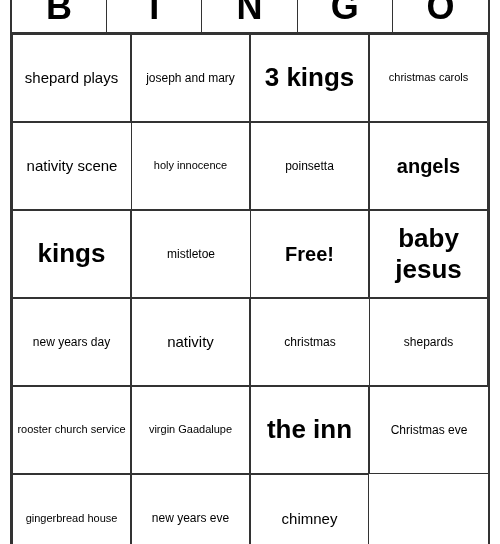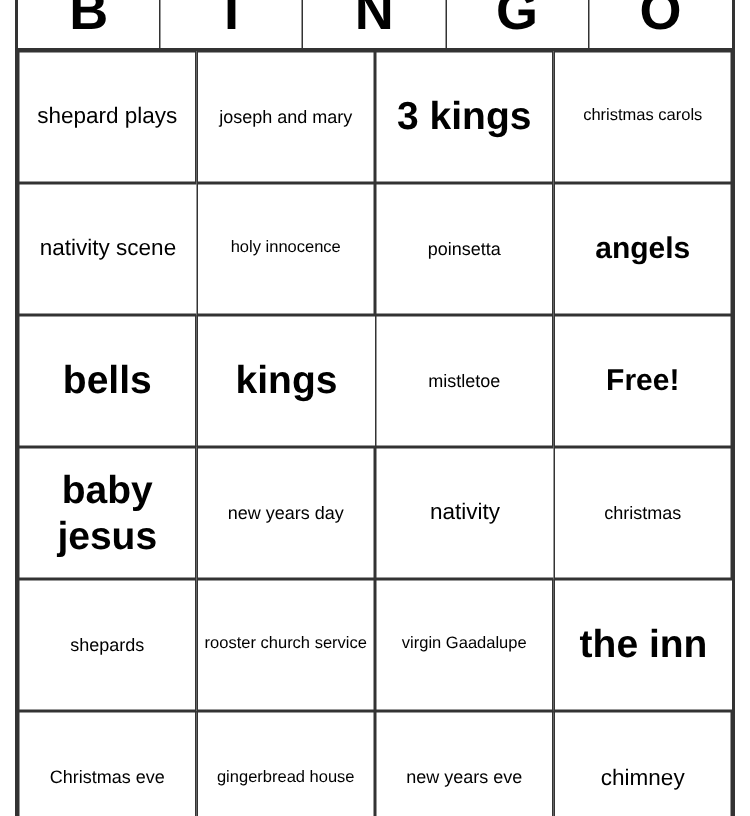--- a/index.html
+++ b/index.html
@@ -90,23 +90,20 @@
       <div class="bingo-cell">
         <span class="cell-text size-xs">holy innocence</span>
       </div>
       <div class="bingo-cell">
         <span class="cell-text size-sm">poinsetta</span>
       </div>
       <div class="bingo-cell">
         <span class="cell-text size-lg">angels</span>
       </div>
       <div class="bingo-cell">
-        <span class="cell-text size-xl">bells</span>
-      </div>
-      <div class="bingo-cell">
         <span class="cell-text size-xl">kings</span>
       </div>
       <div class="bingo-cell">
         <span class="cell-text size-sm">mistletoe</span>
       </div>
       <div class="bingo-cell">
         <span class="cell-text size-lg">Free!</span>
       </div>
       <div class="bingo-cell">
         <span class="cell-text size-xl">baby jesus</span>

